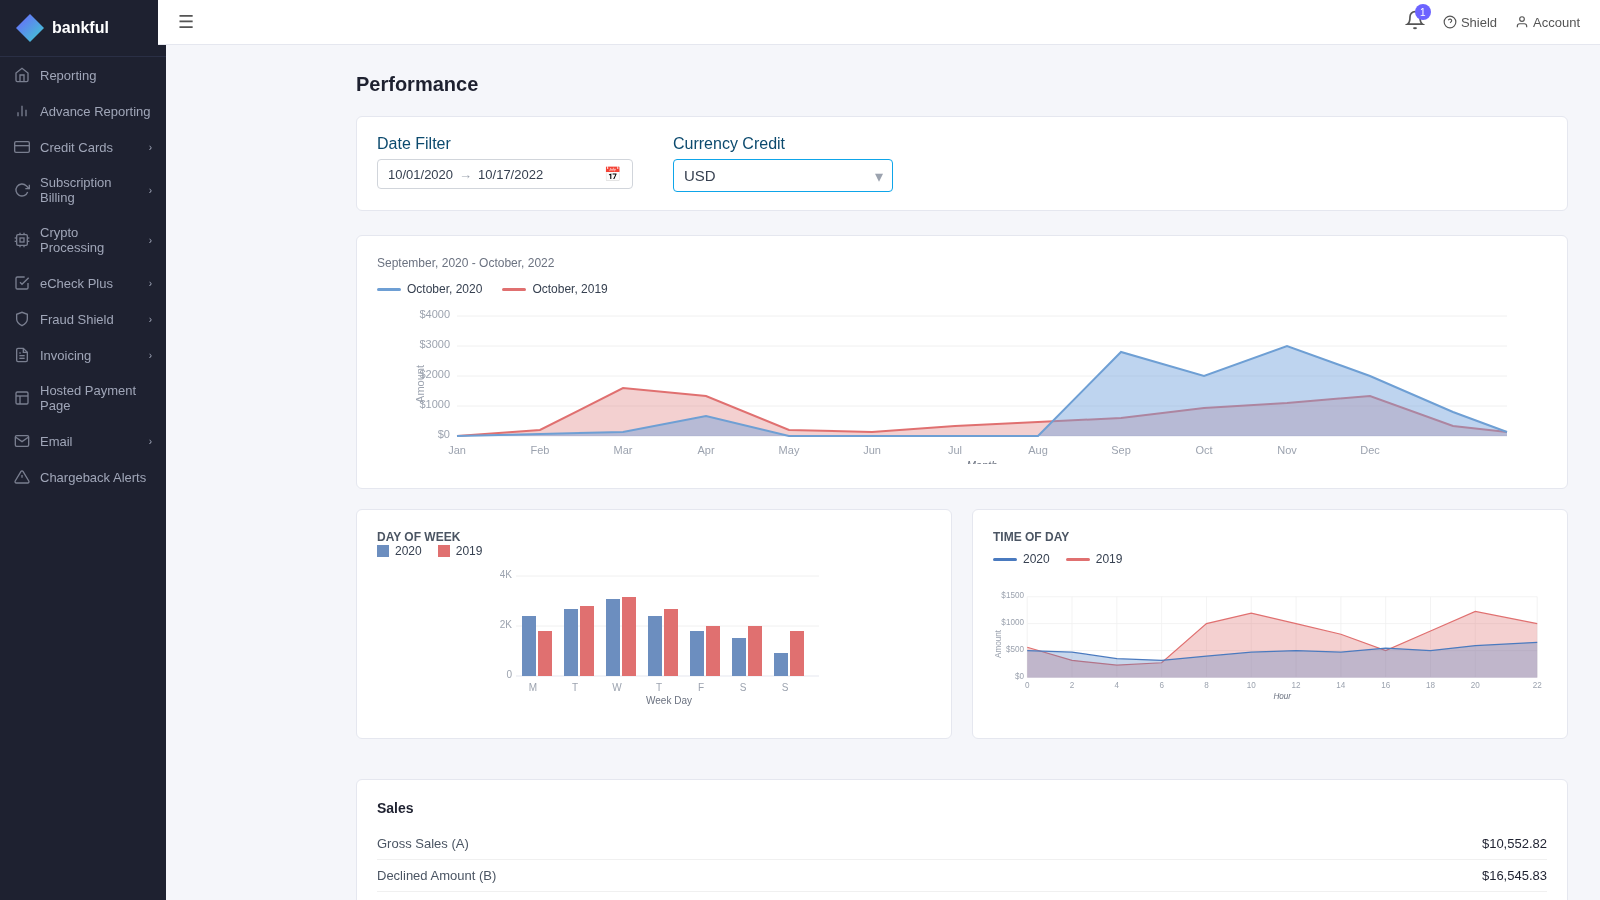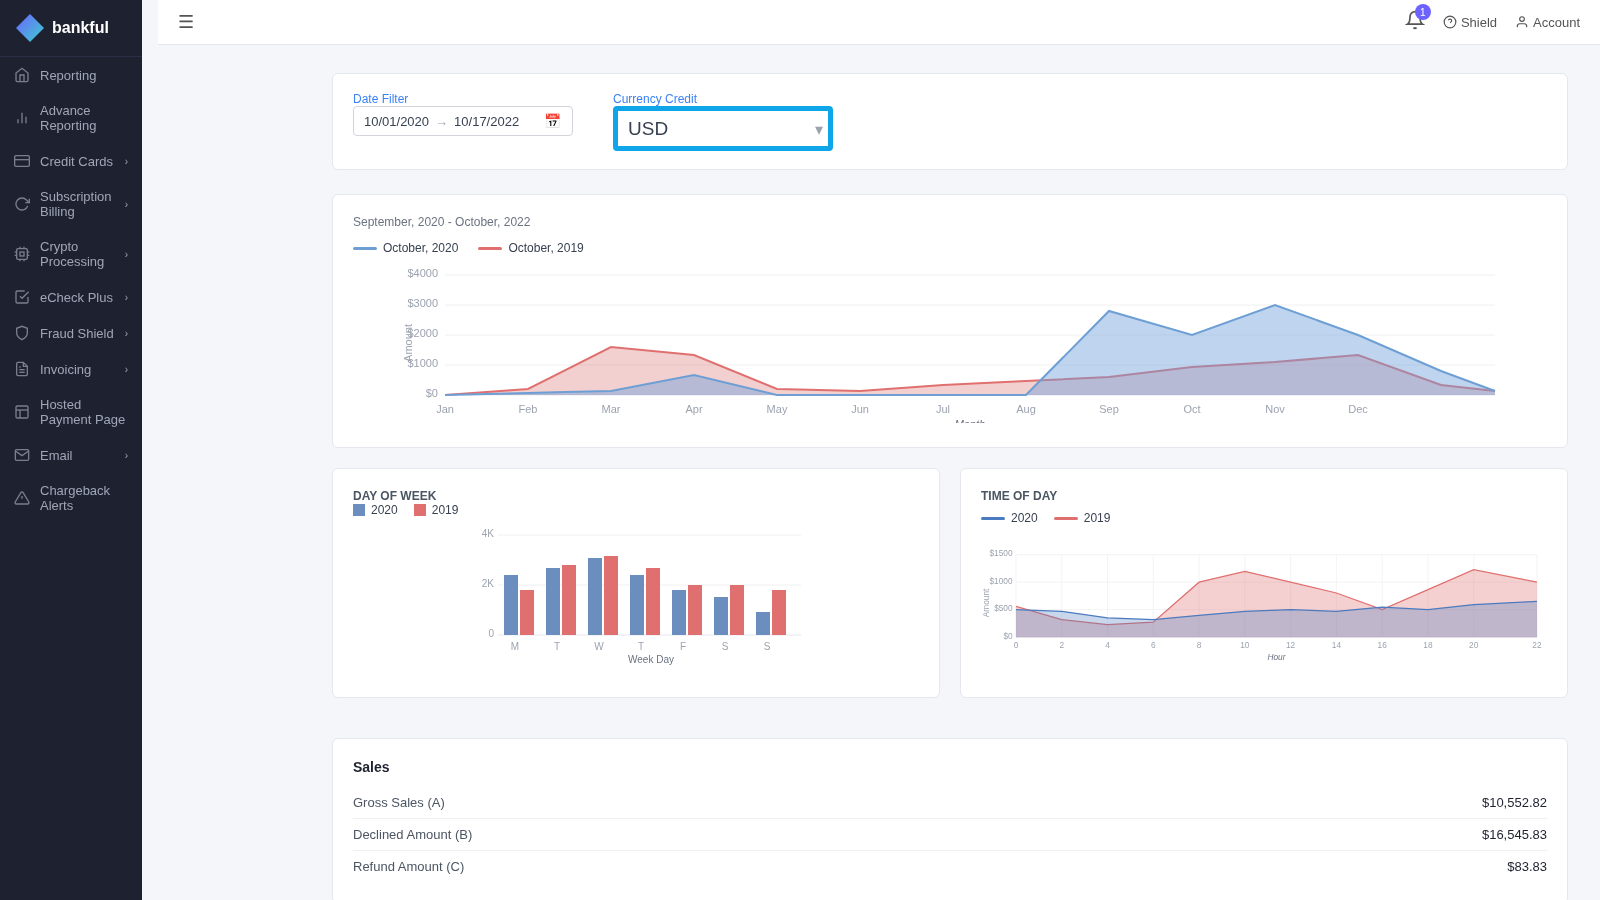--- a/index.html
+++ b/index.html
@@ -1,20 +1,20 @@
 <!DOCTYPE html>
 <html><head>
   <meta charset="utf-8">
   <style>
     * { box-sizing: border-box; margin: 0; padding: 0; }
     body { font-family: -apple-system, BlinkMacSystemFont, 'Segoe UI', sans-serif; background: #f5f6fa; display: flex; height: 100vh; overflow: hidden; }
 
     
     #sidebar {
-      width: 142px;
+      width: 166px;
       background: #1e2130;
       color: #a0a6b8;
       display: flex;
       flex-direction: column;
       flex-shrink: 0;
       overflow-y: auto;
       height: 100vh;
     }
     #sidebar-header {
       display: flex;
@@ -81,45 +81,45 @@
     
     .filter-card {
       background: #fff;
       border: 1px solid #e5e7ef;
       border-radius: 6px;
       padding: 18px 20px;
       margin-bottom: 24px;
       display: flex;
       gap: 40px;
     }
-    .filter-group label { font-size: 12px; color: #3b82f6; display: block; }
+    .filter-group label { font-size: 16px; color: #0c4a6e; margin-bottom: 6px; display: block; }
     .date-input-wrapper {
       display: flex;
       align-items: center;
       gap: 6px;
       border: 1px solid #d1d5db;
       border-radius: 4px;
       padding: 6px 10px;
       background: #fff;
       font-size: 13px;
       color: #374151;
-      width: 220px;
+      width: 256px;
       text-align: center;
     }
     .date-arrow { color: #9ca3af; }
     .select-wrapper {
       position: relative;
       width: 220px;
     }
     .select-wrapper select {
       width: 100%;
       padding: 7px 10px;
-      border: 5px solid #0ea5e9;
+      border: 1px solid #0ea5e9;
       border-radius: 4px;
-      font-size: 19px;
+      font-size: 15px;
       color: #374151;
       appearance: none;
       background: #fff;
       cursor: pointer;
     }
     .select-arrow { position: absolute; right: 10px; top: 50%; transform: translateY(-50%); color: #9ca3af; pointer-events: none; }
 
     
     .chart-section { background: #fff; border-radius: 6px; border: 1px solid #e5e7ef; padding: 20px; margin-bottom: 20px; }
     .chart-title-range { font-size: 12px; color: #6b7280; margin-bottom: 12px; }
@@ -274,20 +274,21 @@
       <svg width="14" height="14" viewBox="0 0 24 24" fill="none" stroke="#555" stroke-width="2">
           <path d="M20 21v-2a4 4 0 0 0-4-4H8a4 4 0 0 0-4 4v2"></path>
           <circle cx="12" cy="7" r="4"></circle>
         </svg>
       <span>Account</span>
     </span>
   </div>
 </div>
 
 <div id="main">
+  <h1 class="page-title">Performance</h1>
 
   <div class="filter-card">
     <div class="filter-group">
       <label>Date Filter</label>
       <div class="date-input-wrapper">
         <span>10/01/2020</span>
         <span class="date-arrow">→</span>
         <span>10/17/2022</span>
         <span style="margin-left:auto;color:#9ca3af;font-size:14px;">📅</span>
       </div>

